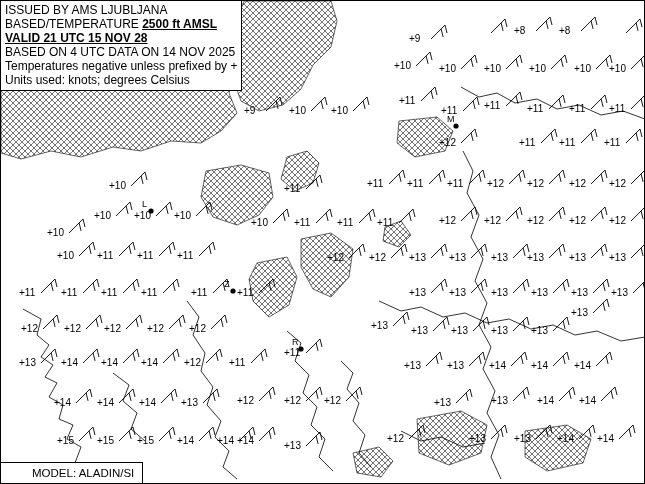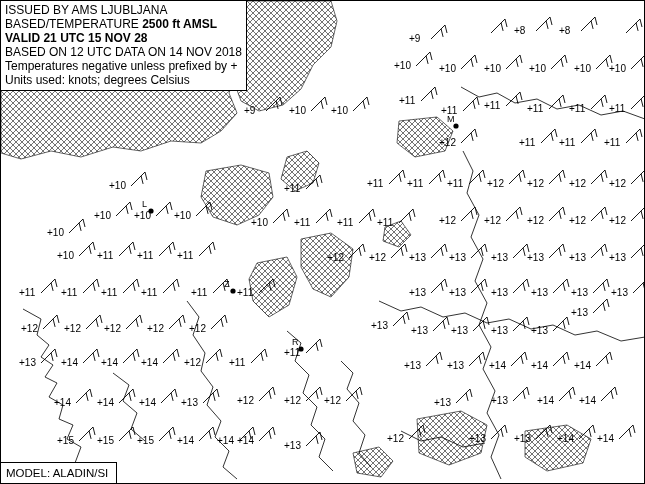--- a/index.html
+++ b/index.html
@@ -37,37 +37,39 @@
     z-index: 30;
   }
   #header .line {
     font-size: 12px;
     line-height: 14px;
     color: #000;
     white-space: nowrap;
   }
   #header .bold {
     font-weight: bold;
+    text-decoration: underline;
   }
   
   #footer {
     position: absolute;
     left: 0px;
     bottom: 0px;
     padding: 3px 8px 3px 5px;
     background: #ffffff;
     border-top: 1px solid #000;
     border-right: 1px solid #000;
     z-index: 30;
   }
   #footer .line {
     font-size: 11.5px;
     line-height: 14px;
     color: #000;
     white-space: nowrap;
+    margin-left: 26px;
   }
   .temp-label {
     font-size: 10px;
     fill: #000;
     font-family: "Liberation Sans", sans-serif;
   }
   .city-label {
     font-size: 9px;
     fill: #000;
     font-family: "Liberation Sans", sans-serif;
@@ -827,21 +829,21 @@
           <circle cx="232" cy="290" r="2.6" fill="#000"></circle>
           <text class="city-label" x="223" y="286">Z</text>
         </g>
       </g>
   </svg>
 
   <div id="header">
     <div class="line">ISSUED BY AMS LJUBLJANA</div>
     <div class="line"><span>BASED/TEMPERATURE </span><span class="bold">2500 ft AMSL</span></div>
     <div class="line bold">VALID 21 UTC 15 NOV 28</div>
-    <div class="line">BASED ON 12 UTC DATA ON 14 NOV 2018</div>
+    <div class="line">BASED ON 4 UTC DATA ON 14 NOV 2025</div>
     <div class="line">Temperatures negative unless prefixed by +</div>
     <div class="line">Units used: knots; degrees Celsius</div>
   </div>
 
   <div id="footer">
     <div class="line">MODEL: ALADIN/SI</div>
   </div>
 
 </div>
 

